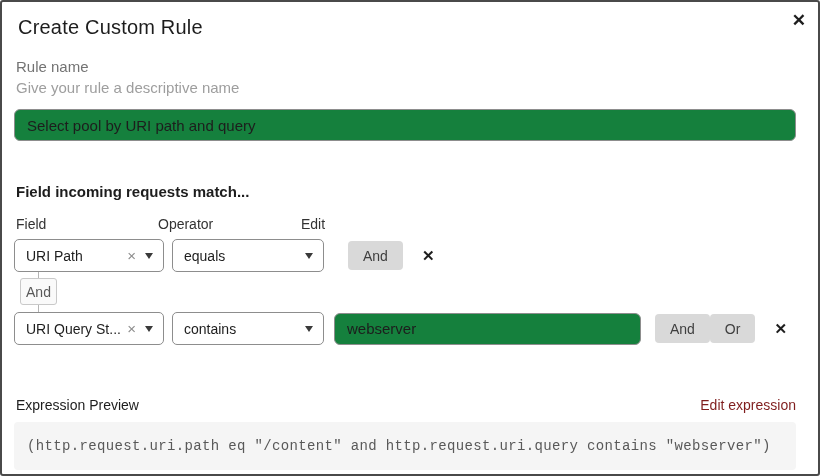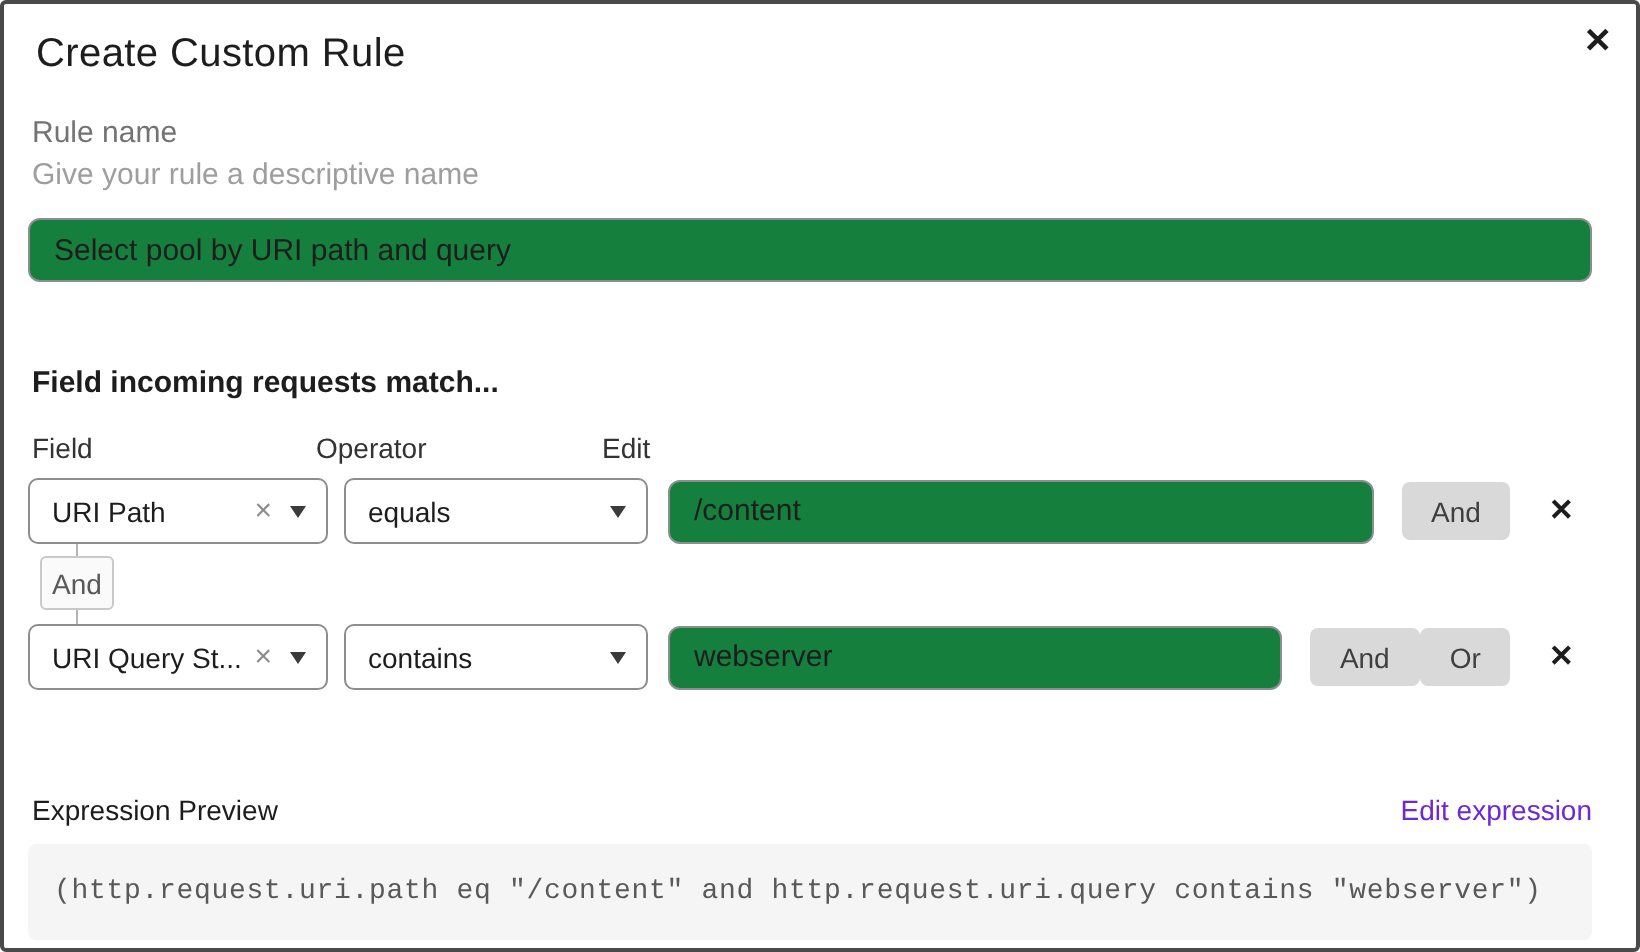--- a/index.html
+++ b/index.html
@@ -92,21 +92,21 @@
     width: 37px; height: 27px; margin-left: 4px;
     background: #fafafa; border: 1px solid #c9c9c9; border-radius: 3px;
     display: flex; align-items: center; justify-content: center;
     font-size: 14px; color: #595959;
   }
   .preview-head {
     display: flex; justify-content: space-between; align-items: flex-start;
     margin-top: 52px; margin-left: 2px;
   }
   .preview-label { font-size: 14px; color: #1d1d1d; }
-  .edit-link { font-size: 14px; color: #6d28d9; cursor: pointer; text-decoration: none; }
+  .edit-link { font-size: 14px; color: #7f1d1d; cursor: pointer; text-decoration: none; }
   .code-block {
     margin-top: 9px; height: 48px; background: #f5f5f5; border-radius: 4px;
     display: flex; align-items: center; padding: 0 13px;
     font-family: "Liberation Mono", monospace;
     font-size: 14px; color: #595959; letter-spacing: 0.35px;
     white-space: nowrap; overflow: hidden;
   }
 </style>
 </head>
 <body>
@@ -132,21 +132,20 @@
   <div class="cond-row">
     <div class="select select-field">
       <span class="sel-text">URI Path</span>
       <span class="clear-x">×</span>
       <span class="caret"></span>
     </div>
     <div class="select select-op">
       <span class="sel-text">equals</span>
       <span class="caret"></span>
     </div>
-    <input class="text-input value-input" type="text" value="/content" style="">
     <button class="op-btn first">And</button>
     <span class="remove-x">✕</span>
   </div>
 
   <div class="connector">
     <div class="conn-line"></div>
     <div class="conn-badge">And</div>
     <div class="conn-line bottom"></div>
   </div>
 

